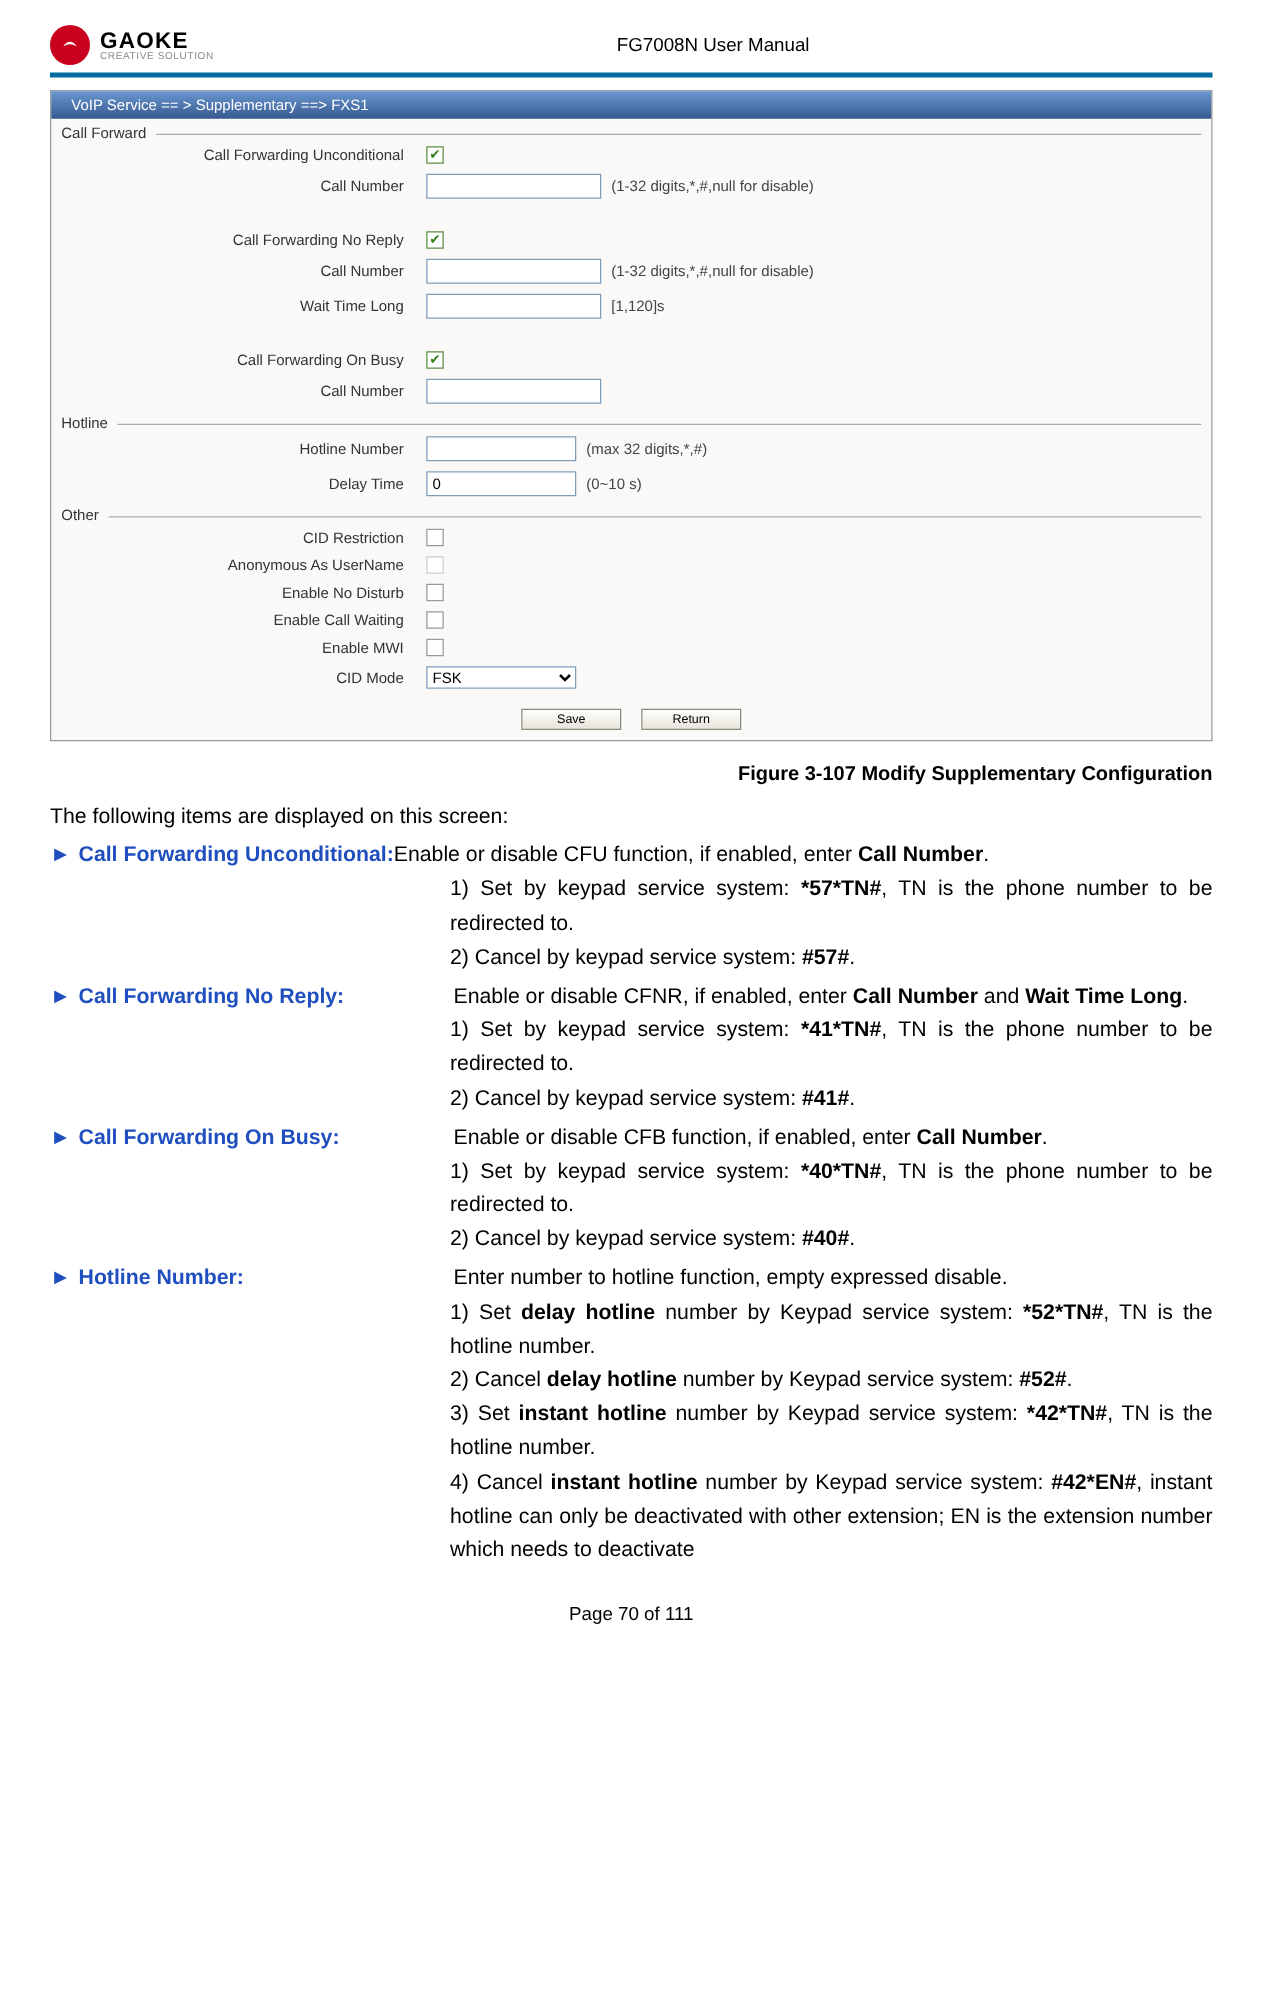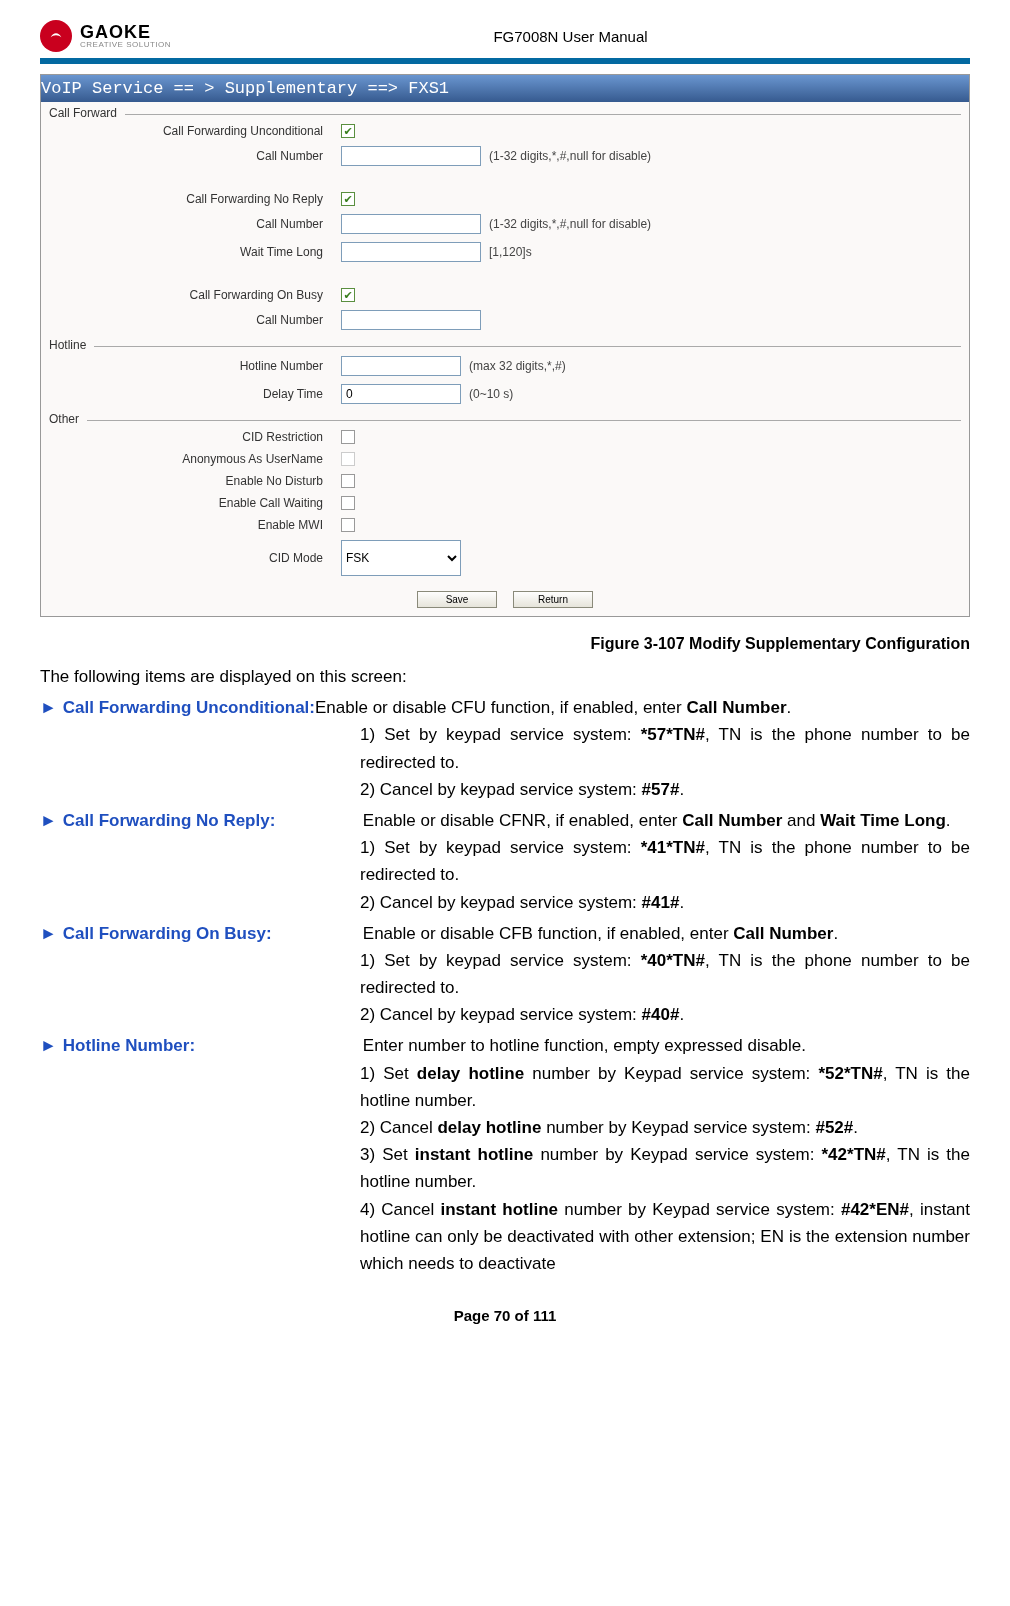--- a/index.html
+++ b/index.html
@@ -7,42 +7,42 @@
     font-family: Arial, "Helvetica Neue", sans-serif;
     font-size: 14px;
     color: #000;
     background: #fff;
     width: 1010px;
     padding: 20px 40px;
   }
   .page-header {
     display: flex;
     align-items: center;
-    border-bottom: 6px solid #0369a1;
+    border-bottom: 4px solid #0369a1;
     padding-bottom: 6px;
     margin-bottom: 10px;
   }
   .logo-area { display: flex; align-items: center; }
   .logo-circle {
     width: 32px; height: 32px; border-radius: 50%;
     background: #c9001e; display:flex; align-items:center; justify-content:center;
     margin-right:8px;
   }
   .logo-circle svg { width:16px; height:16px; }
   .logo-text { display:flex; flex-direction:column; line-height:1; }
   .logo-text .brand { font-weight:bold; font-size:18px; letter-spacing:1px; }
   .logo-text .tag { font-size:8px; color:#888; letter-spacing:0.5px; }
   .header-title { flex:1; text-align:center; font-size:15px; }
   .screenshot-frame {
     border:1px solid #999; background:#fbf9f8;
     width:100%; margin:10px 0 18px 0;
   }
   .title-bar {
     background: linear-gradient(#6a96d0,#365a8f);
-    color:#fff; font-size:17px; padding:4px 0;font-family:Liberation Mono, monospace;
+    color:#fff; font-size:12px; padding:4px 16px;
   }
   .section-line {
     display:flex; align-items:center; font-size:12px;
     padding:4px 8px 0 8px; color:#333;
   }
   .section-line .line { flex:1; height:1px; background:#aaa; margin-left:8px; margin-top:3px; }
   .form-row {
     display:flex; align-items:center; padding:4px 0; font-size:12px;
   }
   .form-row .lbl {
@@ -50,37 +50,37 @@
   }
   .form-row .ctl { display:flex; align-items:center; gap:8px; }
   .form-row .hint { color:#444; font-size:12px; }
   input[type=text].tbox {
     border:1px solid #7e9db9; height:20px; font-size:12px;
     padding:0 4px; background:#fff;
   }
   .cb { width:14px; height:14px; border:1px solid #5a8f3f; display:inline-flex; align-items:center; justify-content:center; background:#fff; }
   .cb.checked::after { content:"✔"; color:#3a7f1f; font-size:11px; line-height:1; }
   .cb.empty { border-color:#999; }
-  select.sel { border:1px solid #7e9db9; height:36px; font-size:12px; background:#fff; }
+  select.sel { border:1px solid #7e9db9; height:18px; font-size:12px; background:#fff; }
   .button-bar { text-align:center; padding:10px 0 8px 0; }
   .btn {
     display:inline-block; min-width:80px; padding:2px 14px;
     background:linear-gradient(#fefefe,#e6e4da);
     border:1px solid #8a8a7a; font-size:10px; margin:0 6px;
     cursor:pointer;
   }
   .figure-caption { text-align:right; font-weight:bold; font-size:16px; margin:8px 0 10px 0; }
   .prose { font-size:17px; line-height:1.6; }
   .param-line { display:flex; align-items:flex-start; margin-top:4px; }
   .param-arrow { color:#1f4fbf; font-weight:bold; margin-right:6px; }
   .param-name { color:#1f4fbf; font-weight:bold; }
   .desc-block { margin-left:320px; text-align:justify; }
   .desc-block-inline { display:inline; }
   .bold { font-weight:bold; }
-  .page-footer { text-align:center; font-size:15px; margin-top:30px;font-weight:bold; }
+  .page-footer { text-align:center; font-size:15px; margin-top:30px; }
 </style>
 </head>
 <body>
 
 <div class="page-header">
   <div class="logo-area">
     <div class="logo-circle">
       <svg viewBox="0 0 24 24">
           <path d="M4 14c4-8 12-8 16 0-4-4-12-4-16 0z" fill="#fff"></path>
         </svg>

